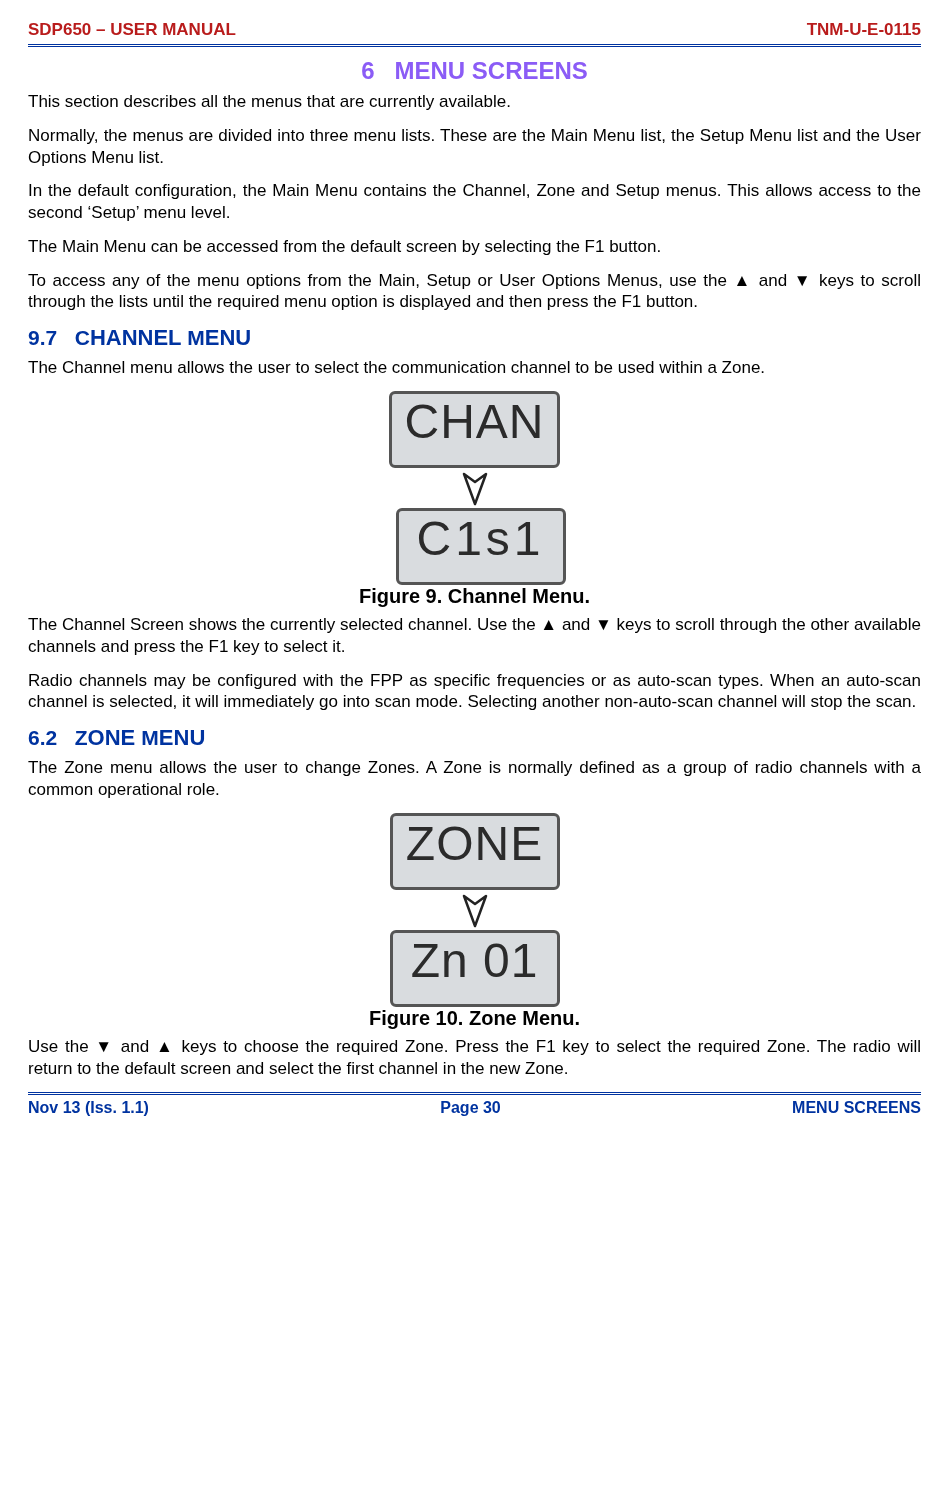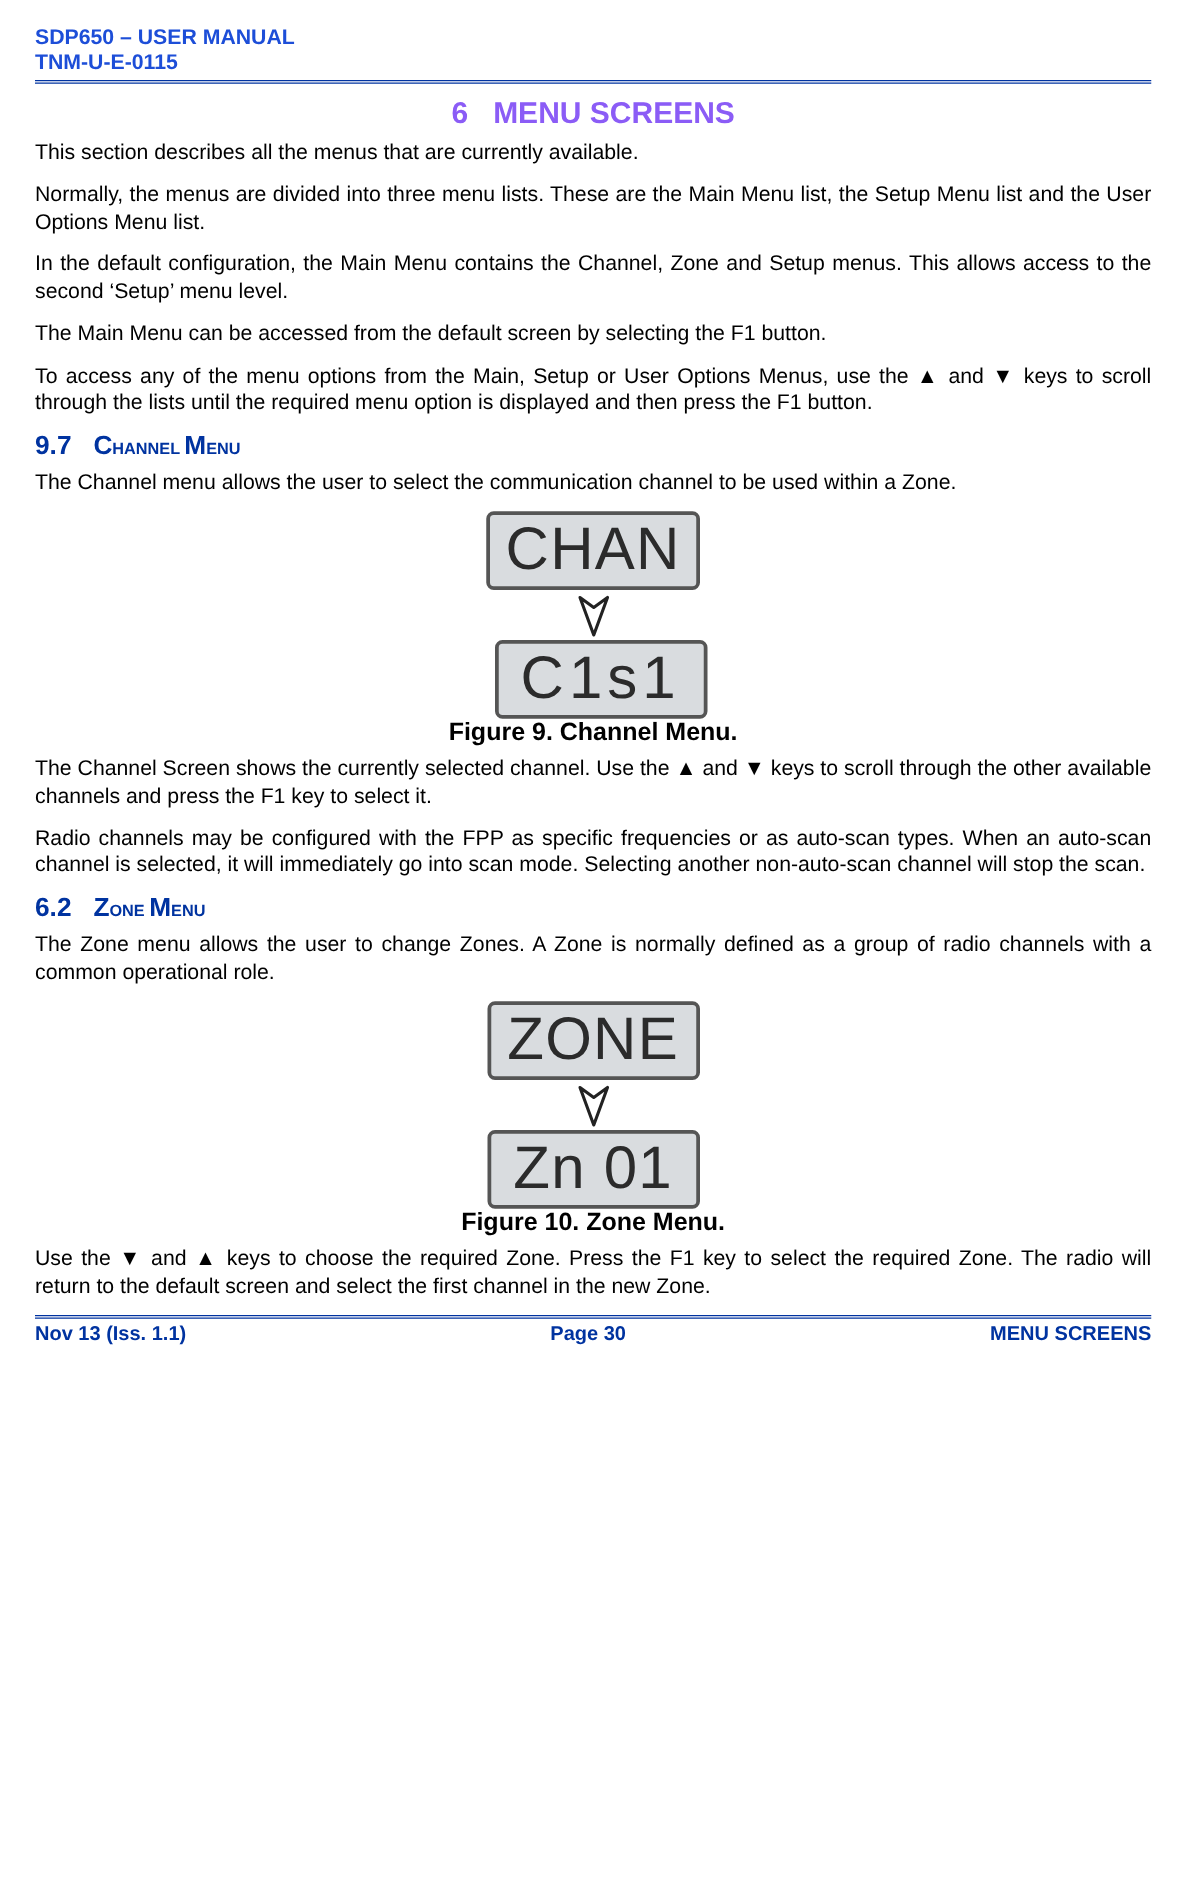--- a/index.html
+++ b/index.html
@@ -14,23 +14,22 @@
   }
   .header-line, .footer-line {
     border-top: 3px double #0033a0;
     margin: 4px 0 10px 0;
   }
   .footer-line { margin: 10px 0 4px 0; }
   .header-row {
     display: flex;
     justify-content: space-between;
     font-weight: bold;
-    color: #1d4ed8;
+    color: #b91c1c;
     font-size: 17px;
-    flex-direction: column;
   }
   .footer-row {
     display: flex;
     justify-content: space-between;
     font-weight: bold;
     color: #0033a0;
     font-size: 16px;
     margin-top: 2px;
   }
   h1.section-title {
@@ -41,37 +40,37 @@
     text-align: center;
   }
   h2.sub-title {
     color: #0033a0;
     font-size: 21px;
     font-weight: bold;
     margin: 10px 0 4px 0;
   }
   h2.sub-title .num { font-size: 21px; }
   h2.sub-title .firstcap { font-size: 21px; }
-  h2.sub-title .rest { font-size: 13px; margin-top: 48px; }
+  h2.sub-title .rest { font-size: 22px; margin-top: 48px; }
   p.body {
     font-size: 17px;
     line-height: 1.28;
     margin: 6px 0 12px 0;
     text-align: justify;
   }
   .figure-wrap {
     text-align: center;
     margin: 10px 0 4px 0;
   }
   .lcd-box {
     display: inline-block;
     border: 3px solid #555;
     border-radius: 6px;
     background: #d9dcdf;
-    padding: 0px 12px 2px 12px;
+    padding: 0px 12px 16px 12px;
     font-family: Arial, Helvetica, sans-serif;
     font-size: 48px;
     color: #2b2b2b;
     line-height: 1.15;
     letter-spacing: 1px;
     min-width: 170px;
   }
   .lcd-small { letter-spacing: 4px; margin-left: 12px; }
   .arrow-svg { display:block; margin: 2px auto; }
   .fig-caption {

